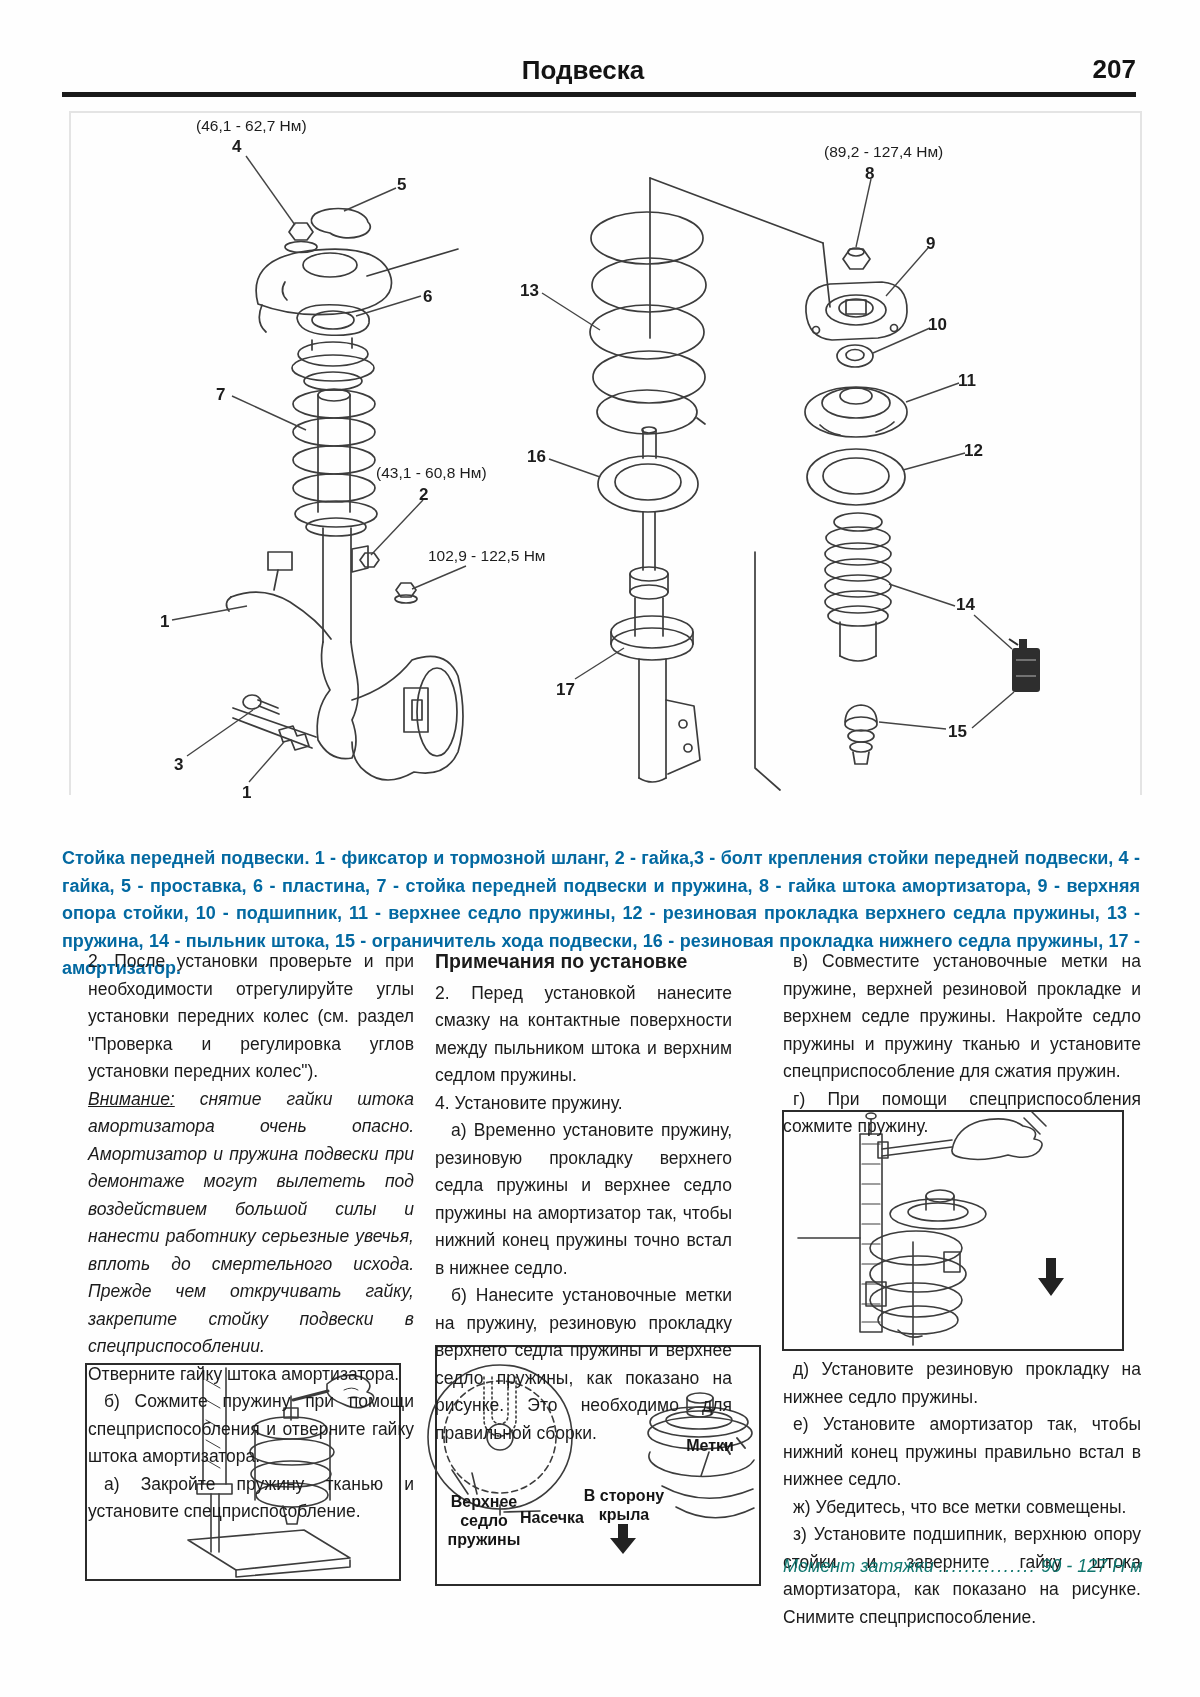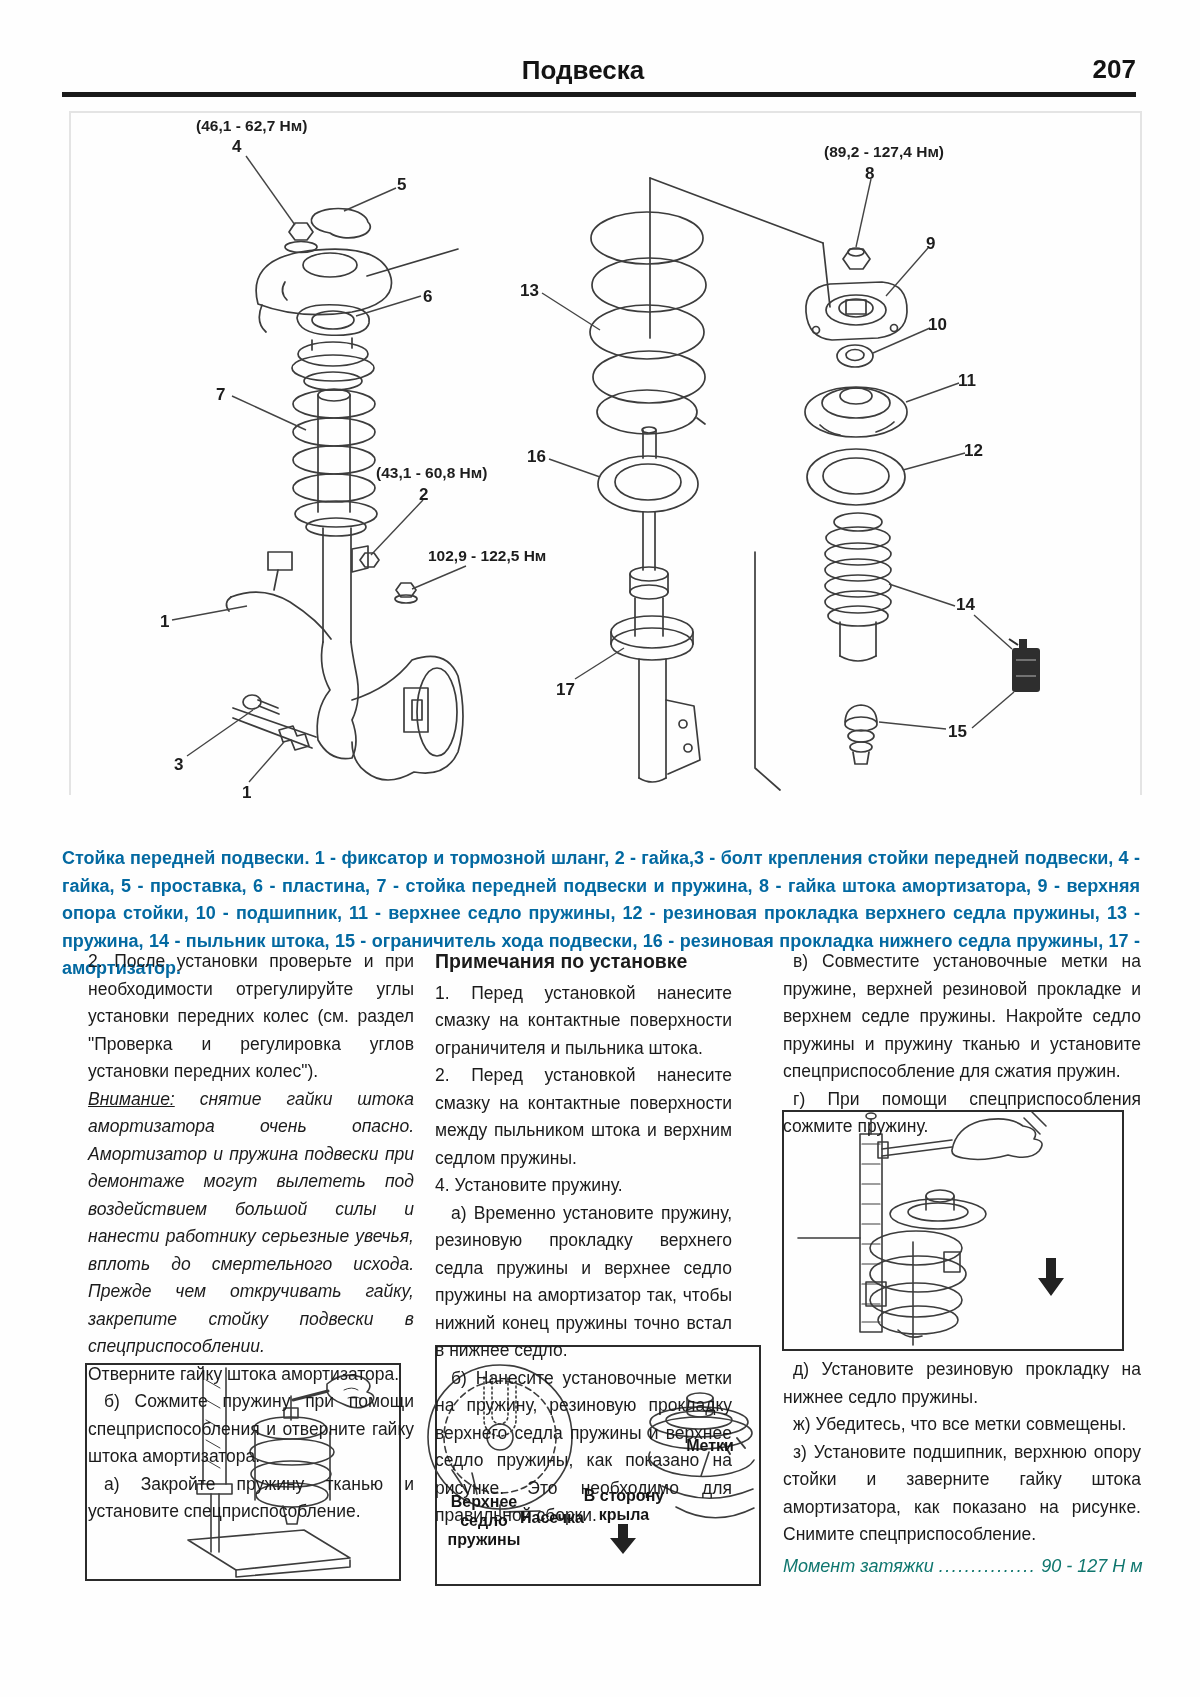--- a/index.html
+++ b/index.html
@@ -6,21 +6,21 @@
   .page{position:relative;width:1200px;height:1697px;background:#fefefe;margin:0 auto;
         font-family:"Liberation Sans", sans-serif;color:#1c1c1c;overflow:hidden;}
   .title{position:absolute;left:0;top:55px;width:1166px;text-align:center;
          font-size:26px;font-weight:bold;color:#141414;}
   .pagenum{position:absolute;top:54px;left:1040px;width:96px;text-align:right;
            font-size:26px;font-weight:bold;color:#141414;}
   .rule{position:absolute;left:62px;top:92px;width:1074px;height:5px;background:#1a1a1a;}
   svg.art{position:absolute;left:0;z-index:1;}
   .callout{position:absolute;white-space:nowrap;color:#1d1d1d;z-index:2;}
   .num{font-weight:bold;font-size:17px;}
-  .torque{font-weight:700;font-size:15.5px;}
+  .torque{font-weight:400;font-size:15.5px;}
   .caption{position:absolute;left:62px;top:845px;width:1078px;font-weight:bold;
            font-size:18px;line-height:27.5px;text-align:justify;color:#0369a1;}
   .col{position:absolute;text-align:justify;font-size:17.5px;line-height:27.5px;color:#1b1b1b;z-index:2;}
   .col p{margin:0;}
   .h{font-weight:bold;font-size:19.5px;margin:9px 0 4px 0 !important;text-align:left;}
   .ind{text-indent:16px;}
   .ind10{text-indent:10px;}
   .warn{font-style:italic;}
   .u{text-decoration:underline;}
   .box{position:absolute;border:2px solid #2b2b2b;background:transparent;z-index:0;}
@@ -216,34 +216,34 @@
   <div class="col" style="left:88px;top:948px;width:326px">
     <p>2. После установки проверьте и при необходимости отрегулируйте углы установки передних колес (см. раздел "Проверка и регулировка углов установки передних колес").</p>
     <p class="warn"><span class="u">Внимание:</span> <span>снятие гайки штока амортизатора очень опасно. Амортизатор и пружина подвески при демонтаже могут вылететь под воздействием большой силы и нанести работнику серьезные увечья, вплоть до смертельного исхода. Прежде чем откручивать гайку, закрепите стойку подвески в спецприспособлении.</span></p>
     <p>Отверните гайку штока амортизатора.</p>
     <p class="ind">б) Сожмите пружину при помощи спецприспособления и отверните гайку штока амортизатора.</p>
     <p class="ind">а) Закройте пружину тканью и установите спецприспособление.</p>
   </div>
 
   <div class="col" style="left:435px;top:948px;width:297px">
     <p class="h" style="margin-top:0 !important">Примечания по установке</p>
-    <p>1. Перед установкой нанесите смазку на контактные поверхности ограничителя и пыльника штока.</p>
     <p>2. Перед установкой нанесите смазку на контактные поверхности между пыльником штока и верхним седлом пружины.</p>
     <p>4. Установите пружину.</p>
     <p class="ind">а) Временно установите пружину, резиновую прокладку верхнего седла пружины и верхнее седло пружины на амортизатор так, чтобы нижний конец пружины точно встал в нижнее седло.</p>
     <p class="ind">б) Нанесите установочные метки на пружину, резиновую прокладку верхнего седла пружины и верхнее седло пружины, как показано на рисунке. Это необходимо для правильной сборки.</p>
   </div>
 
   <div class="col" style="left:783px;top:948px;width:358px">
     <p class="ind10">в) Совместите установочные метки на пружине, верхней резиновой прокладке и верхнем седле пружины. Накройте седло пружины и пружину тканью и установите спецприспособление для сжатия пружин.</p>
     <p class="ind10">г) При помощи спецприспособления сожмите пружину.</p>
   </div>
 
   <div class="col" style="left:783px;top:1356px;width:358px">
     <p class="ind10">д) Установите резиновую прокладку на нижнее седло пружины.</p>
+    <p class="ind10">е) Установите амортизатор так, чтобы нижний конец пружины правильно встал в нижнее седло.</p>
     <p class="ind10">ж) Убедитесь, что все метки совмещены.</p>
     <p class="ind10">з) Установите подшипник, верхнюю опору стойки и заверните гайку штока амортизатора, как показано на рисунке. Снимите спецприспособление.</p>
   </div>
 
   <div class="torqueline">
     <span>Момент затяжки</span>
     <span class="dots">...............</span>
     <span>90 - 127 Н м</span>
   </div>
 

